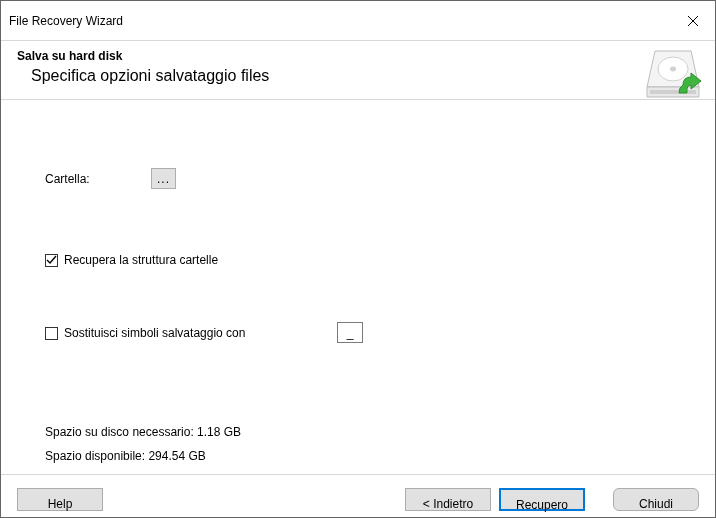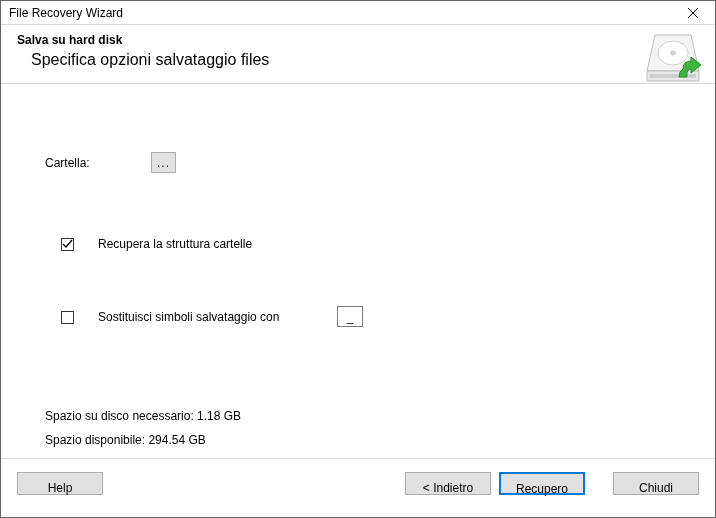--- a/index.html
+++ b/index.html
@@ -8,21 +8,21 @@
     font-family: "Segoe UI", Tahoma, sans-serif;
     font-size: 12px;
     color: #000;
     background: #fff;
     width: 716px;
     height: 518px;
     overflow: hidden;
     border: 1px solid #646464;
   }
   .titlebar {
-    height: 24px;
+    height: 40px;
     display: flex;
     align-items: center;
     justify-content: space-between;
     padding: 0 0 0 8px;
     background: #fff;
     border-bottom: 1px solid #d8d8d8;
   }
   .titlebar-title { font-size: 12px; }
   .titlebar-close {
     width: 45px;
@@ -80,24 +80,24 @@
     background: #e1e1e1;
     font-size: 12px;
     display: flex;
     align-items: center;
     justify-content: center;
     cursor: pointer;
     letter-spacing: 1px;
   }
   .checkbox-row {
     position: absolute;
-    left: 60px;
-    display: flex;
-    align-items: center;
-    gap: 24px;
+    left: 44px;
+    display: flex;
+    align-items: center;
+    gap: 6px;
   }
   .cb1 { top: 153px; }
   .cb2 { top: 190px; }
   .cb3 { top: 226px; }
   .checkbox {
     width: 13px;
     height: 13px;
     border: 1px solid #333;
     display: inline-flex;
     align-items: center;
@@ -141,21 +141,21 @@
     border: 1px solid #adadad;
     background: #e1e1e1;
     font-family: inherit;
     font-size: 12px;
     cursor: pointer;
     padding: 8px 10px;
     margin-left: 8px;
   }
   .btn.help { margin-left: 0; }
   .btn.default { border: 2px solid #0078d7; }
-  .btn.chiudi { margin-left: 28px; }
+  .btn.chiudi { margin-left: 28px; border-radius: 6px; }
 </style>
 </head>
 <body>
 
 <div class="titlebar">
   <span class="titlebar-title">File Recovery Wizard</span>
   <div class="titlebar-close">
     <svg viewBox="0 0 10 10">
         <path d="M0 0 L10 10 M10 0 L0 10" stroke="#000" stroke-width="1" fill="none"></path>
       </svg>

